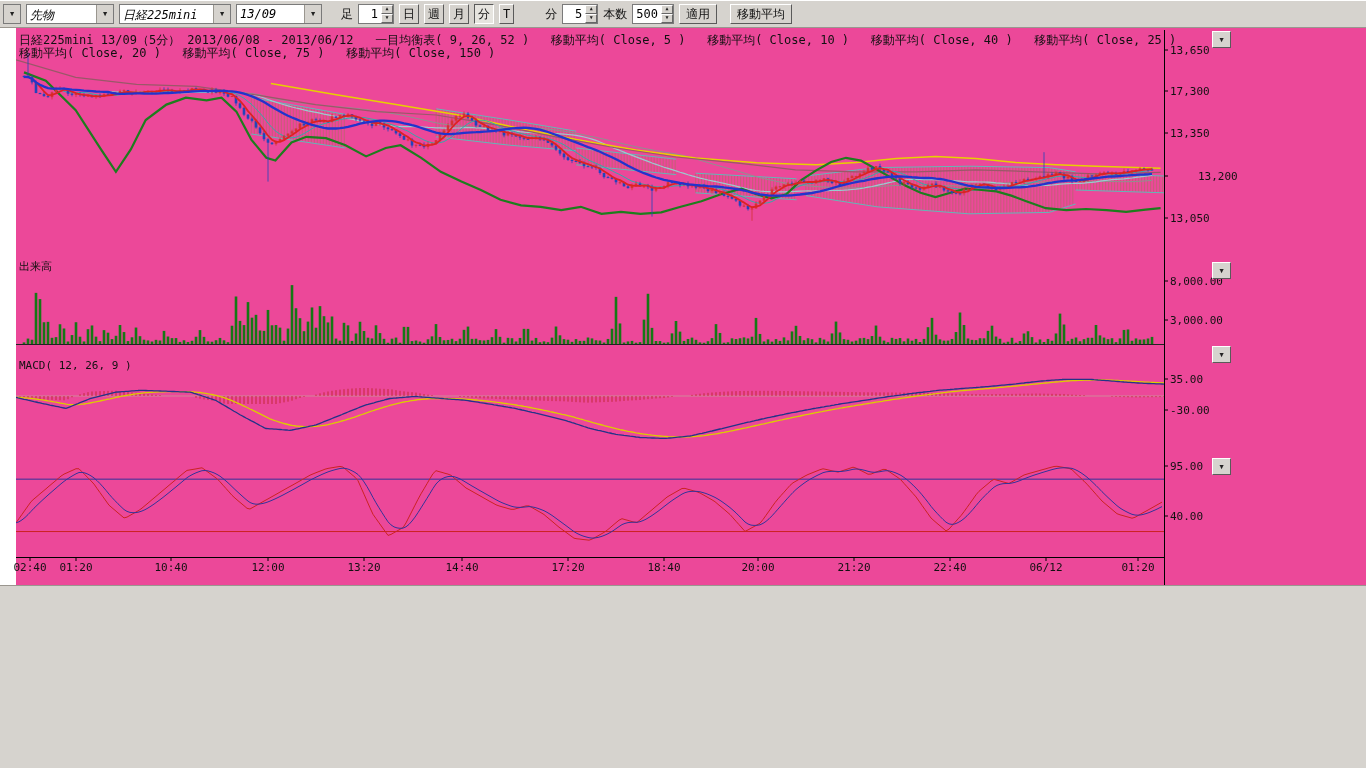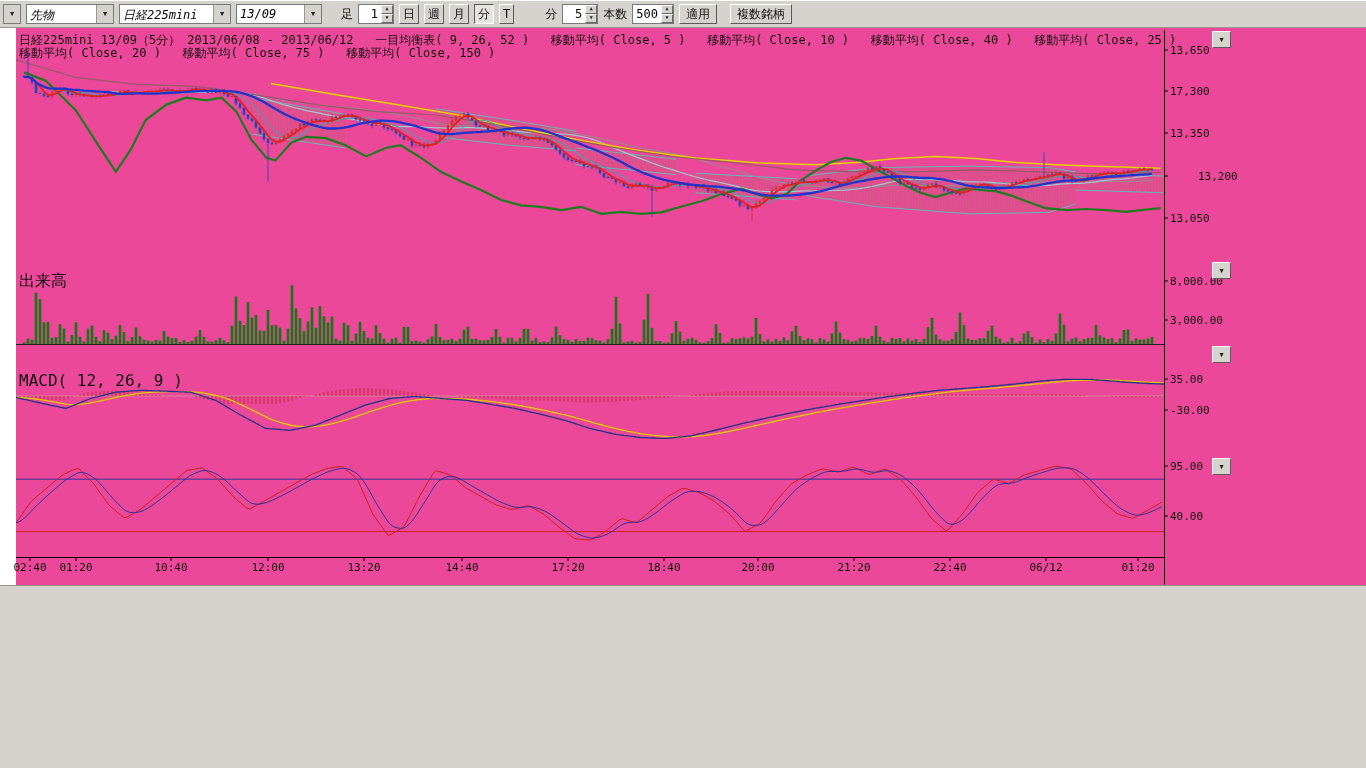--- a/index.html
+++ b/index.html
@@ -24,21 +24,21 @@
     font-size:12px;padding:0 6px;display:inline-flex;align-items:center;
     font-family:inherit;color:#111;cursor:default;}
   .tbtn.small{padding:0 3px;}
   .tbtn.active{border-color:#5a5a5a #fff #fff #5a5a5a;background:#e6e4df;}
   .lbl{font-size:12px;color:#111;white-space:nowrap;}
 
   
   #chart-area{position:absolute;left:16px;top:28px;width:1366px;height:557px;background:#ec4899;}
   #chart-svg{position:absolute;left:0;top:0;}
   .hdr{position:absolute;left:3px;font-size:12px;color:#111;white-space:pre;z-index:5;}
-  .pane-label{position:absolute;left:3px;font-size:16px;color:#111;z-index:5;margin-top:12px;}
+  .pane-label{position:absolute;left:3px;font-size:11px;color:#111;z-index:5;}
   .tick-label{position:absolute;font-size:11px;color:#111;white-space:nowrap;z-index:5;}
   .time-label{position:absolute;top:533px;transform:translateX(-50%);font-size:11px;color:#111;z-index:5;}
   .pane-btn{position:absolute;left:1196px;width:17px;height:15px;background:#d6d3ce;
     border:1px solid;border-color:#fff #5a5a5a #5a5a5a #fff;font-size:7px;color:#222;
     display:flex;align-items:center;justify-content:center;z-index:6;}
 
   .bottom-fill{position:absolute;left:0;top:585px;width:1366px;height:183px;
     background:#d6d3ce;border-top:1px solid #9a968f;box-sizing:border-box;}
 </style>
 </head>
@@ -85,21 +85,21 @@
     </div>
     <span class="lbl">本数</span>
     <div class="spin">
       <span class="txt">500</span>
       <span class="arrows">
           <span>▲</span>
           <span>▼</span>
         </span>
     </div>
     <button class="tbtn">適用</button>
-    <button class="tbtn" style="margin-left:8px">複数銘柄</button>
+    <button class="tbtn" style="margin-left:8px">移動平均</button>
   </div>
 
   <div id="chart-area">
     <svg id="chart-svg" width="1366" height="557" viewBox="0 0 1366 557">
         <line x1="235.33999999999997" y1="69.6" x2="235.33999999999997" y2="106.00000000000001" stroke="#b36a6a" stroke-width="0.7"></line>
         <line x1="238.33999999999997" y1="70.13539559785845" x2="238.33999999999997" y2="106.44616299821537" stroke="#b36a6a" stroke-width="0.7"></line>
         <line x1="241.33999999999997" y1="70.67079119571689" x2="241.33999999999997" y2="106.89232599643074" stroke="#b36a6a" stroke-width="0.7"></line>
         <line x1="244.33999999999997" y1="71.20618679357533" x2="244.33999999999997" y2="107.33848899464611" stroke="#b36a6a" stroke-width="0.7"></line>
         <line x1="247.33999999999997" y1="71.74158239143378" x2="247.33999999999997" y2="107.78465199286148" stroke="#b36a6a" stroke-width="0.7"></line>
         <line x1="250.33999999999997" y1="72.27697798929222" x2="250.33999999999997" y2="108.23081499107685" stroke="#b36a6a" stroke-width="0.7"></line>

